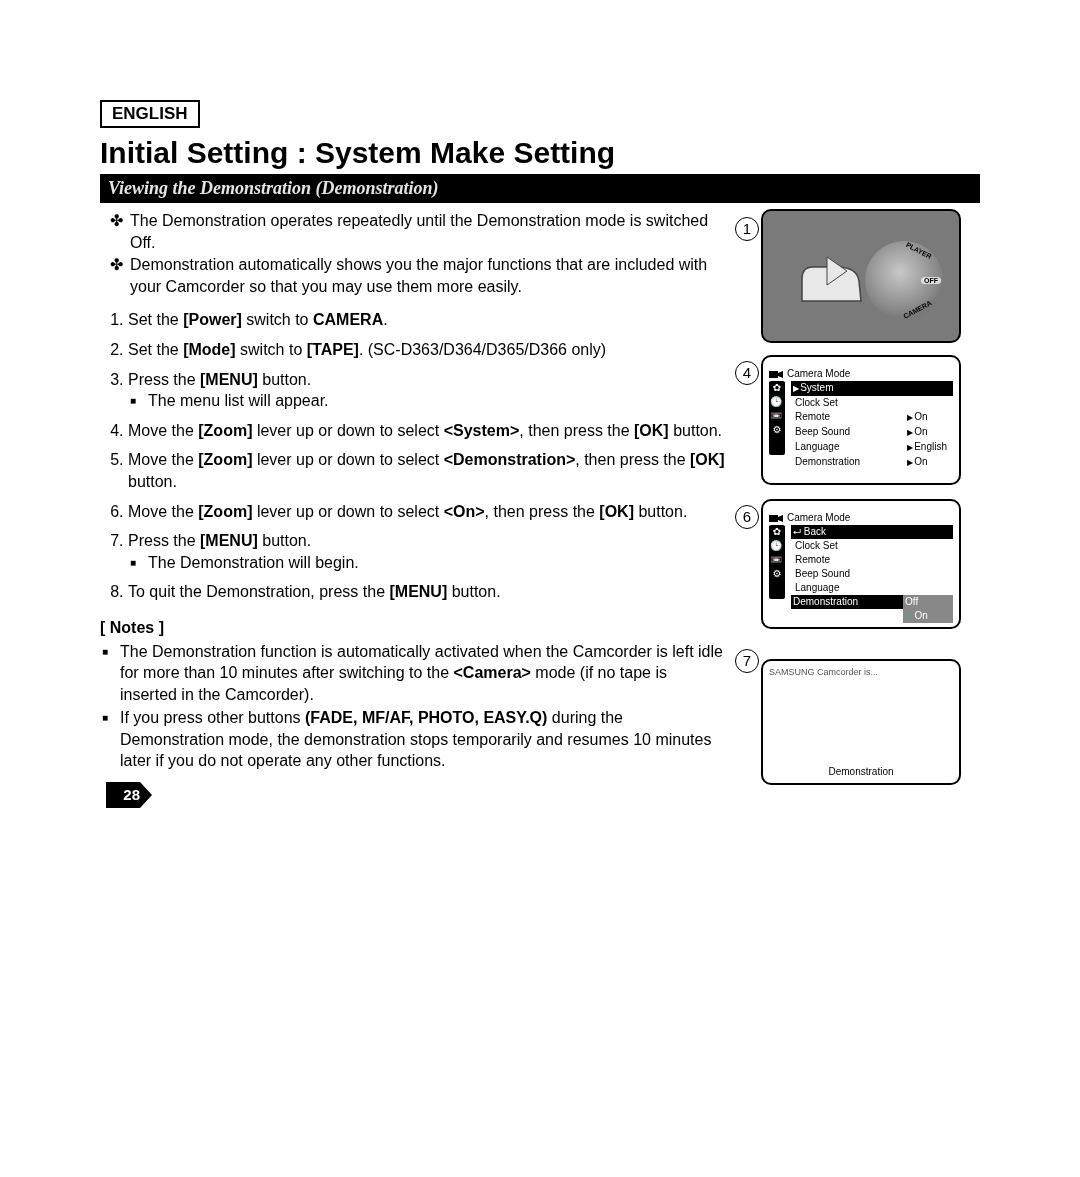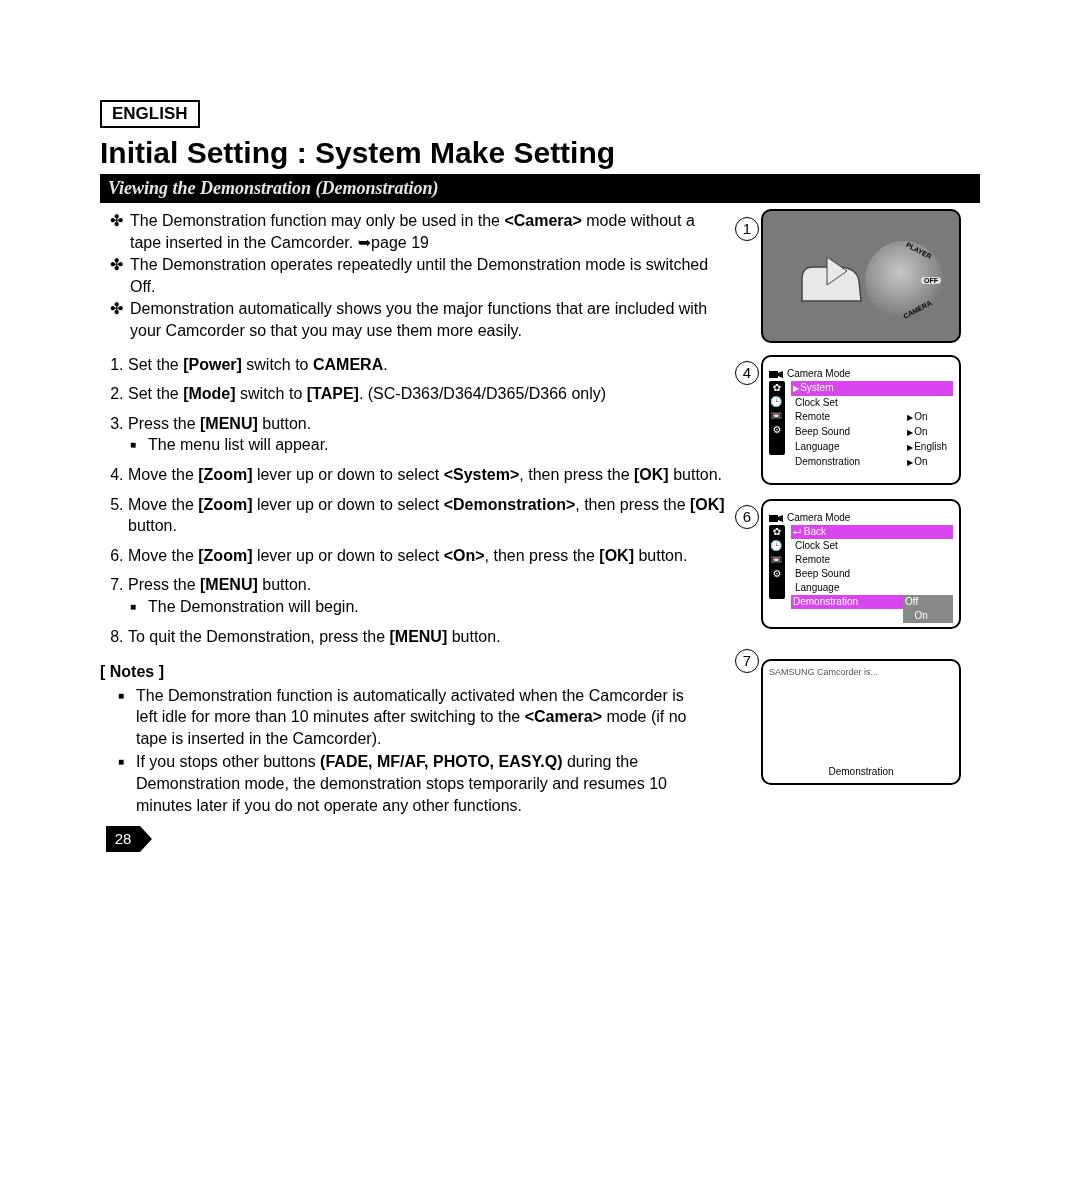--- a/index.html
+++ b/index.html
@@ -11,78 +11,77 @@
 .left{flex:1;font-size:16px;line-height:1.35;padding-right:10px}
 .right{width:245px;position:relative}
 .bul{padding-left:30px;position:relative;margin:1px 0}
 .bul::before{content:"✤";position:absolute;left:10px}
 .arrow{display:inline-block}
 ol.steps{list-style:decimal;padding-left:28px;margin:12px 0 0 0}
 ol.steps>li{margin:8px 0}
 .sub{padding-left:20px;position:relative}
 .sub::before{content:"■";position:absolute;left:2px;font-size:10px;top:4px}
 .notes-h{font-weight:bold;margin-top:14px}
-.note{padding-left:20px;position:relative;margin:2px 16px}
+.note{padding-left:20px;position:relative;margin:2px 0}
 .note::before{content:"■";position:absolute;left:2px;font-size:10px;top:4px}
-.pnum{width:34px;height:26px;background:#000;color:#fff;font-weight:normal;text-align:center;line-height:26px;position:relative;margin-top:10px;margin-left:6px;font-size:15px}
+.pnum{width:34px;height:26px;background:#000;color:#fff;font-weight:bold;text-align:right;line-height:26px;position:relative;margin-top:10px;margin-left:6px;font-size:15px}
 .pnum::after{content:"";position:absolute;right:-12px;top:0;border-top:13px solid transparent;border-bottom:13px solid transparent;border-left:12px solid #000}
 .circ{width:22px;height:22px;border:1.5px solid #000;border-radius:50%;text-align:center;line-height:22px;font-size:15px;position:absolute}
 .figbox{border:2px solid #000;border-radius:10px;background:#fff;position:absolute;box-sizing:border-box;overflow:hidden}
 .fig1{left:26px;top:0;width:200px;height:134px;background:#7a7a7a}
 .fig4{left:26px;top:146px;width:200px;height:130px;padding:6px}
 .fig6{left:26px;top:290px;width:200px;height:130px;padding:6px}
 .fig7{left:26px;top:450px;width:200px;height:126px;padding:6px;background:#fff}
 .mhdr svg{vertical-align:-2px}
 .mtitle{font-size:10px;color:#000;margin-left:4px}
 .mrow{display:flex;font-size:10px;line-height:14px}
 .mlabel{flex:1;padding-left:4px}
 .mval{width:46px}
 .sidebar{position:absolute;left:6px;top:24px;width:16px;background:#000;height:74px;border-radius:2px}
 .sidebar span{display:block;text-align:center;color:#fff;font-size:10px;line-height:14px}
 .menu-area{margin-left:22px}
-.sel{background:#d946ef;color:#fff;padding:0 2px}
+.sel{background:#000000;color:#fff;padding:0 2px}
 .footer-bar{display:flex;gap:20px;font-size:9px;margin-top:18px;align-items:center;margin-left:2px}
 .tag{background:#000;color:#fff;padding:1px 3px;border-radius:2px;font-weight:bold}
 .tri::before{content:"▶";font-size:8px;margin-right:1px}
 .chk::before{content:"✓";color:#4a8;font-weight:bold;margin-right:1px}
 .demo-bot{position:absolute;bottom:6px;left:0;right:0;text-align:center;font-size:10px}
 .demo-top{font-size:9px;color:#555}
 .dial{position:absolute;right:16px;top:30px;width:78px;height:78px;border-radius:50%;background:radial-gradient(circle at 45% 40%,#c8c8c8 0,#888 60%,#555 100%)}
 .dial-lbl{position:absolute;font-size:7px;color:#000;font-weight:bold}
 </style>
 </head>
 <body>
 
 <div class="page">
   <div class="lang-box">ENGLISH</div>
   <div class="title">Initial Setting : System Make Setting</div>
   <div class="subtitle-bar">Viewing the Demonstration (Demonstration)</div>
 
   <div class="content">
     <div class="left">
-      <div class="bul"><span>The Demonstration function may only be used in the </span><b>&lt;Camera&gt;</b><span> mode without a tape inserted in the Camcorder. </span><span class="arrow">➥page 19</span></div>
       <div class="bul"><span>The Demonstration operates repeatedly until the Demonstration mode is switched Off.</span></div>
       <div class="bul"><span>Demonstration automatically shows you the major functions that are included with your Camcorder so that you may use them more easily.</span></div>
 
       <ol class="steps">
         <li><span>Set the </span><b>[Power]</b><span> switch to </span><b>CAMERA</b><span>.</span></li>
         <li><span>Set the </span><b>[Mode]</b><span> switch to </span><b>[TAPE]</b><span>. (SC-D363/D364/D365/D366 only)</span></li>
         <li><span>Press the </span><b>[MENU]</b><span> button.</span>
           <div class="sub">The menu list will appear.</div></li>
         <li><span>Move the </span><b>[Zoom]</b><span> lever up or down to select </span><b>&lt;System&gt;</b><span>, then press the </span><b>[OK]</b><span> button.</span></li>
         <li><span>Move the </span><b>[Zoom]</b><span> lever up or down to select </span><b>&lt;Demonstration&gt;</b><span>, then press the </span><b>[OK]</b><span> button.</span></li>
         <li><span>Move the </span><b>[Zoom]</b><span> lever up or down to select </span><b>&lt;On&gt;</b><span>, then press the </span><b>[OK]</b><span> button.</span></li>
         <li><span>Press the </span><b>[MENU]</b><span> button.</span>
           <div class="sub">The Demonstration will begin.</div></li>
         <li><span>To quit the Demonstration, press the </span><b>[MENU]</b><span> button.</span></li>
       </ol>
 
       <div class="notes-h">[ Notes ]</div>
       <div class="note"><span>The Demonstration function is automatically activated when the Camcorder is left idle for more than 10 minutes after switching to the </span><b>&lt;Camera&gt;</b><span> mode (if no tape is inserted in the Camcorder).</span></div>
-      <div class="note"><span>If you stops other buttons </span><b>(FADE, MF/AF, PHOTO, EASY.Q)</b><span> during the Demonstration mode, the demonstration stops temporarily and resumes 10 minutes later if you do not operate any other functions.</span></div>
+      <div class="note"><span>If you press other buttons </span><b>(FADE, MF/AF, PHOTO, EASY.Q)</b><span> during the Demonstration mode, the demonstration stops temporarily and resumes 10 minutes later if you do not operate any other functions.</span></div>
 
       <div class="pnum">28</div>
     </div>
 
     <div class="right">
       <div class="circ" style="left:0;top:8px">1</div>
       <div class="figbox fig1">
         <div class="dial">
           <span class="dial-lbl" style="top:6px;right:10px;transform:rotate(28deg)">PLAYER</span>
           <span class="dial-lbl" style="top:36px;right:2px;background:#ddd;border-radius:6px;padding:0 3px">OFF</span>

